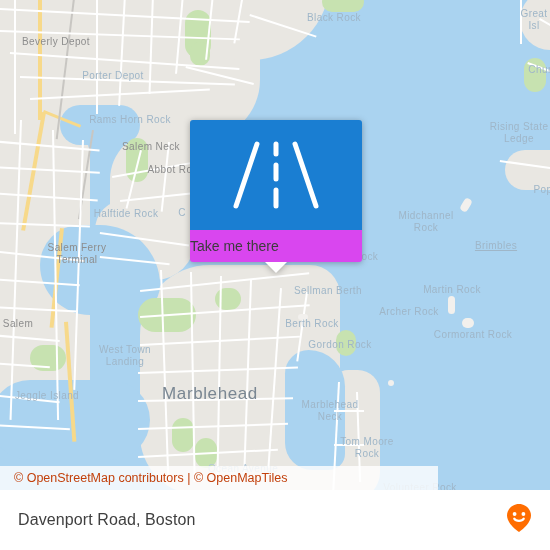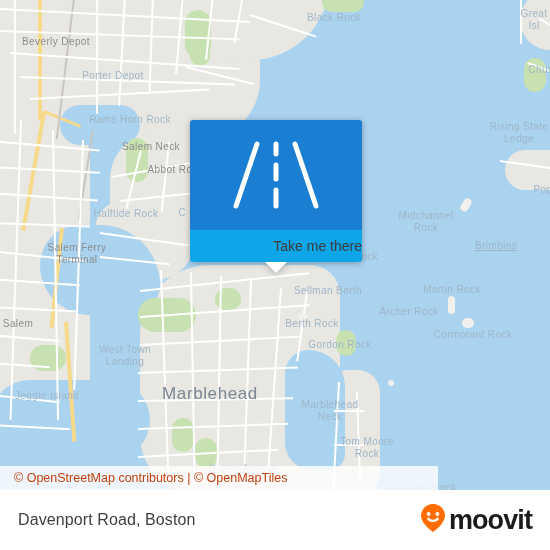--- a/index.html
+++ b/index.html
@@ -92,25 +92,25 @@
     height: 110px;
     background: #1a7ed2;
     border-radius: 3px 3px 0 0;
     display: flex;
     align-items: center;
     justify-content: center;
   }
   #popup-image svg { display: block; }
   #popup-label {
     height: 32px;
-    background: #0ea5e9;
+    background: #d946ef;
     border-radius: 0 0 3px 3px;
     display: flex;
     align-items: center;
-    justify-content: flex-end;
+    justify-content: flex-start;
     color: #3c3c3c;
     font-size: 14px;
   }
   #popup-tail {
     position: absolute;
     left: 50%;
     bottom: -11px;
     margin-left: -11px;
     width: 0; height: 0;
     border-left: 11px solid transparent;
@@ -345,17 +345,16 @@
     <div id="footer-title">Davenport Road, Boston</div>
     <div id="brand">
       <span>
         <svg width="26" height="30" viewBox="0 0 26 30" aria-hidden="true">
           <path d="M13 1 C6.4 1 1 6.2 1 12.6 C1 19 8.2 26 13 29 C17.8 26 25 19 25 12.6 C25 6.2 19.6 1 13 1 Z" fill="#ff6d00"></path>
           <circle cx="8.6" cy="11" r="1.9" fill="#ffffff"></circle>
           <circle cx="17.4" cy="11" r="1.9" fill="#ffffff"></circle>
           <path d="M8.2 15.6 C10 18.6 16 18.6 17.8 15.6" stroke="#ffffff" stroke-width="2.1" fill="none" stroke-linecap="round"></path>
         </svg>
       </span>
-      <span id="brand-wordmark">moovit</span>
     </div>
   </div>
 
 </div>
 
 </body></html>

